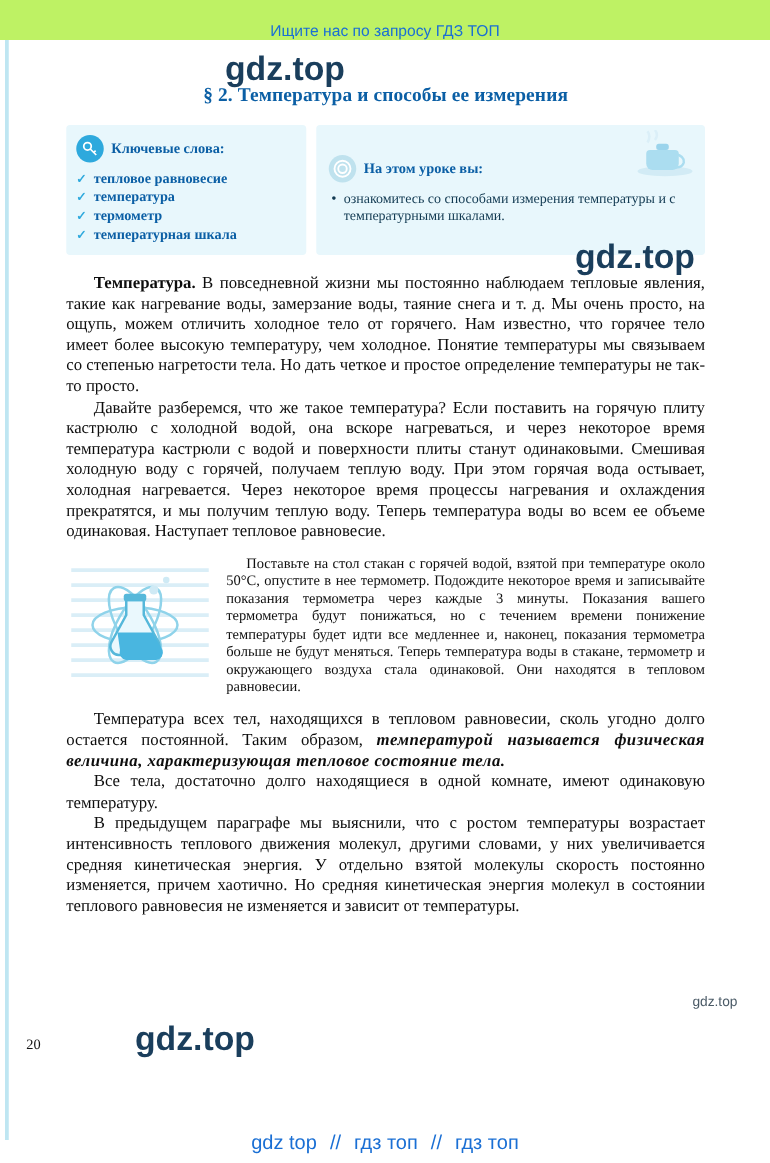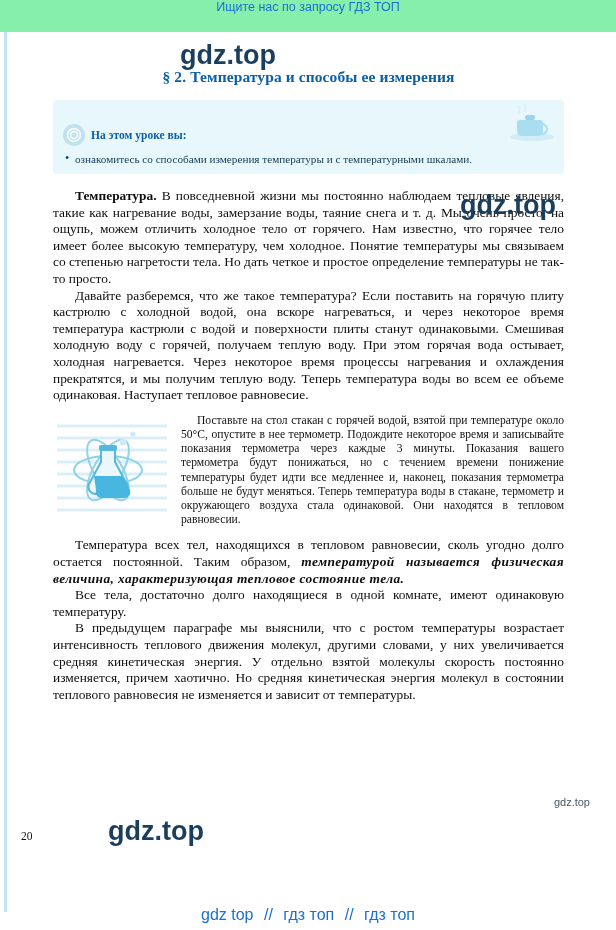--- a/index.html
+++ b/index.html
@@ -10,23 +10,23 @@
     font-family: "Liberation Serif", serif;
   }
   body {
     position: relative;
     overflow: hidden;
   }
 
   
   .top-banner {
     height: 32px;
-    background: #86efac;
+    background: #bef264;
     display: flex;
-    align-items: flex-start;
+    align-items: flex-end;
     justify-content: center;
   }
   .top-banner-text {
     color: #1a6fd4;
     font-family: "Liberation Sans", sans-serif;
     font-size: 12.5px;
   }
 
   
   .page {
@@ -219,20 +219,37 @@
   <div class="top-banner-text">Ищите нас по запросу ГДЗ ТОП</div>
 </div>
 
 <div class="page">
   <div class="page-inner">
 
     <h1 class="section-title">§ 2. Температура и способы ее измерения</h1>
 
     <div class="panels">
 
+      <div class="panel keywords">
+        <div class="panel-head">
+          <span class="kw-icon">
+            <svg width="14" height="14" viewBox="0 0 14 14" aria-hidden="true">
+              <circle cx="5" cy="5" r="3" fill="none" stroke="#ffffff" stroke-width="1.4"></circle>
+              <path d="M7 7 L12 12 M10 10 L11.5 8.5" stroke="#ffffff" stroke-width="1.4" fill="none"></path>
+            </svg>
+          </span>
+          <span class="panel-head-label">Ключевые слова:</span>
+        </div>
+        <ul class="kw-list">
+          <li>тепловое равновесие</li>
+          <li>температура</li>
+          <li>термометр</li>
+          <li>температурная шкала</li>
+        </ul>
+      </div>
 
       <div class="panel lesson">
         <div class="panel-deco">
           <svg width="56" height="40" viewBox="0 0 56 40" aria-hidden="true">
             <ellipse cx="30" cy="33" rx="22" ry="4" fill="#bfe2ee"></ellipse>
             <path d="M18 16 h20 a3 3 0 0 1 3 3 v8 a5 5 0 0 1 -5 5 h-16 a5 5 0 0 1 -5 -5 v-8 a3 3 0 0 1 3 -3 z" fill="#79c9e6"></path>
             <path d="M38 19 q8 2 7 7 q-1 4 -6 4" fill="none" stroke="#79c9e6" stroke-width="2"></path>
             <rect x="23" y="11" width="10" height="5" rx="2" fill="#5bb9df"></rect>
             <path d="M16 10 q3 -5 0 -9 M22 8 q3 -4 0 -8" stroke="#cfeaf5" stroke-width="2" fill="none"></path>
           </svg>

